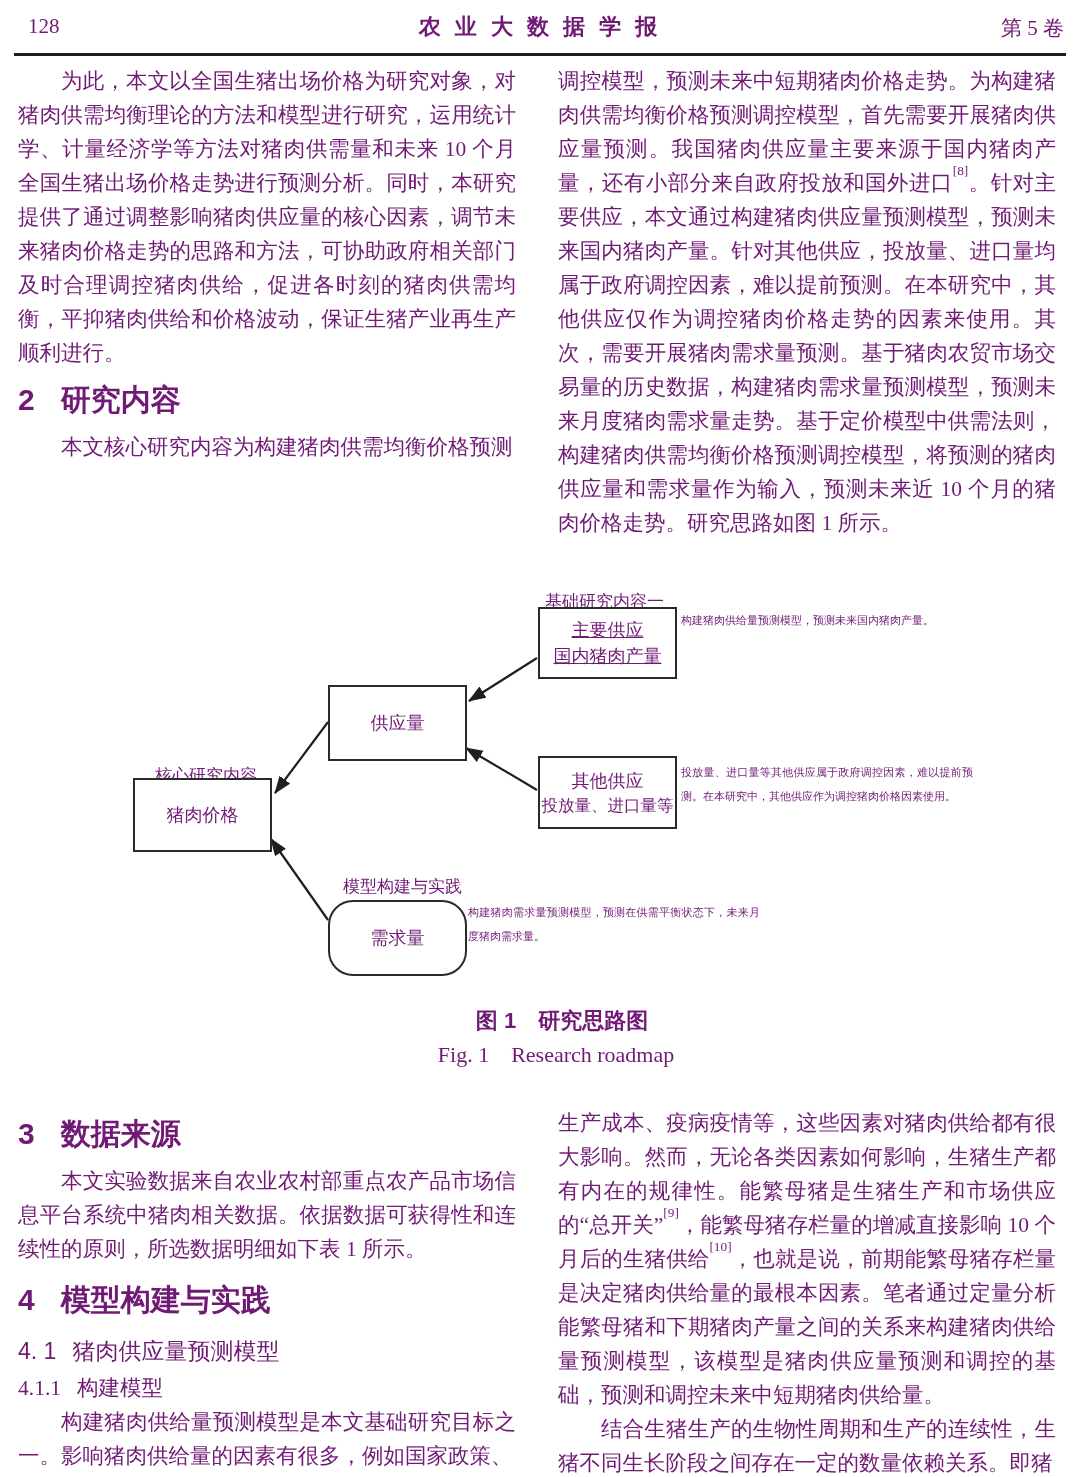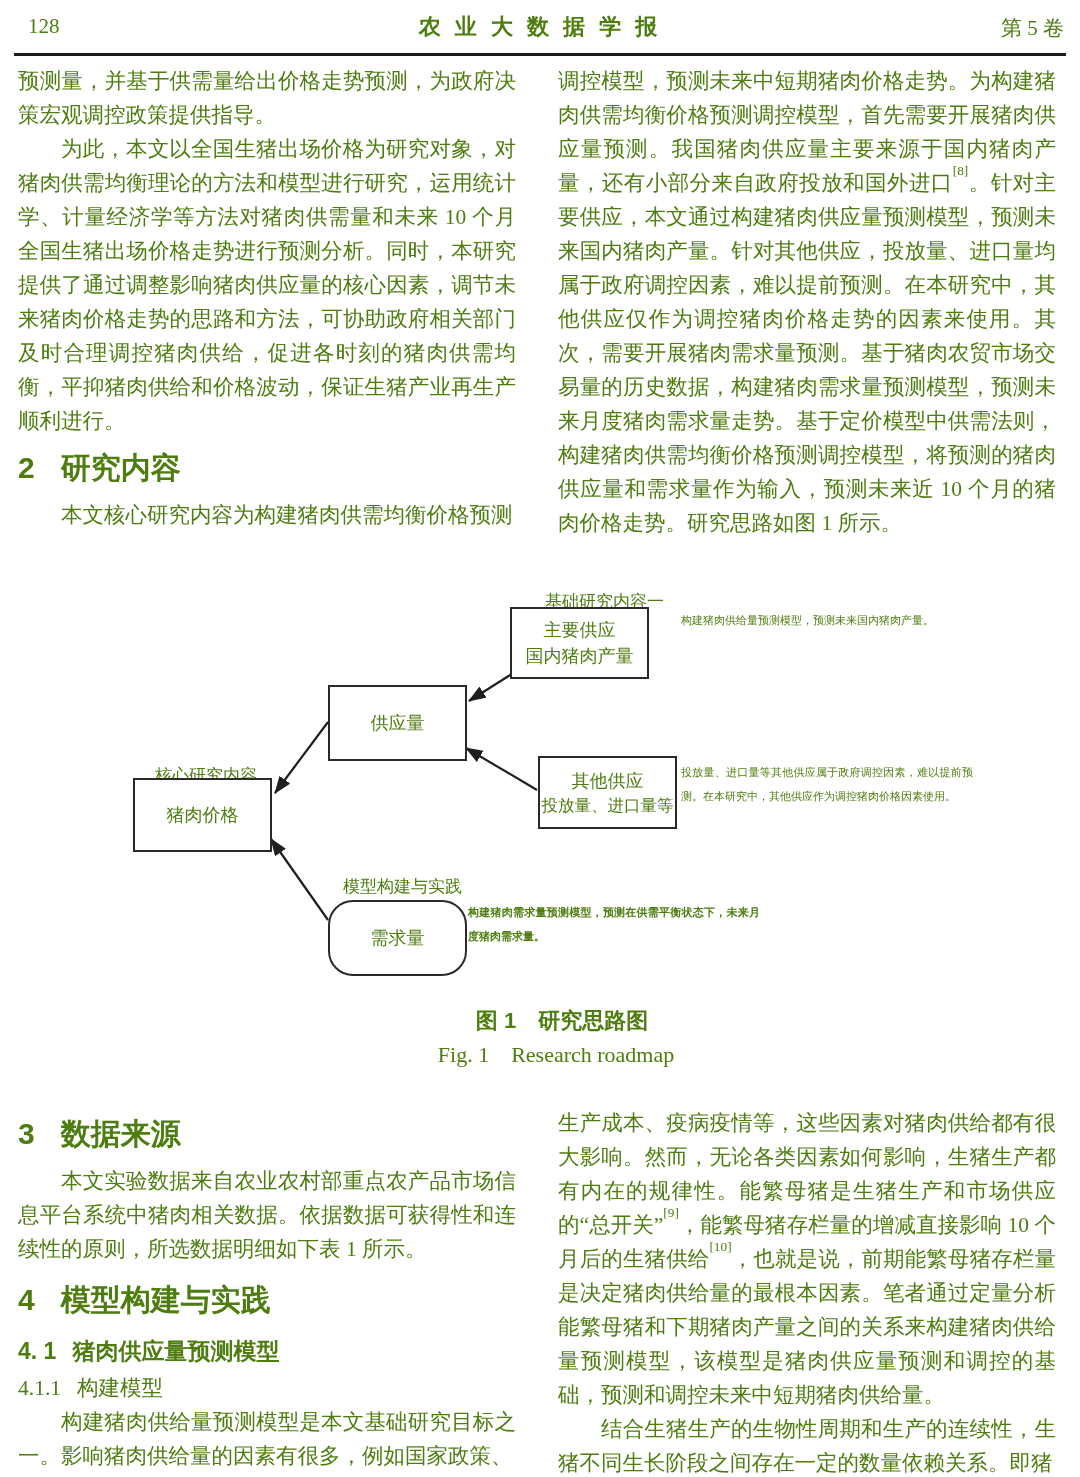--- a/index.html
+++ b/index.html
@@ -1,18 +1,18 @@
 <!DOCTYPE html>
 <html><head>
 <meta charset="utf-8">
 <style>
   html,body{margin:0;padding:0;background:#9a9a9a;}
   #page{
     position:relative;width:1080px;height:1477px;background:#ffffff;
-    color:#4d7c0f;overflow:hidden;
+    color:#701a75;overflow:hidden;
     font-family:"Liberation Serif","DejaVu Serif",serif;
   }
   
   .hdr-pagenum{position:absolute;left:28px;top:14px;font-size:21px;}
   .hdr-title{
     position:absolute;left:0;right:0;top:12px;text-align:center;
     font-family:"Liberation Sans","DejaVu Sans",sans-serif;
     font-weight:700;font-size:22px;letter-spacing:4px;
   }
   .hdr-vol{position:absolute;right:16px;top:14px;font-size:21px;}
@@ -28,21 +28,21 @@
   sup.cite{font-size:0.62em;line-height:0;position:relative;top:-0.55em;}
   
   .sec-heading{
     display:flex;align-items:baseline;gap:26px;
     font-family:"Liberation Sans","DejaVu Sans",sans-serif;
     font-weight:700;font-size:30px;line-height:40px;margin:10px 0 10px 0;
   }
   .sub-heading{
     display:flex;align-items:baseline;gap:16px;
     font-family:"Liberation Sans","DejaVu Sans",sans-serif;
-    font-weight:700;font-size:23px;line-height:30px;margin:16px 0 4px 0;
+    font-weight:400;font-size:23px;line-height:30px;margin:16px 0 4px 0;
   }
   .subsub-heading{
     display:flex;align-items:baseline;gap:16px;
     font-family:"Liberation Serif","DejaVu Serif",serif;
     font-weight:400;font-size:21.5px;line-height:30px;margin:7px 0 2px 0;
   }
   
   #figure{position:absolute;left:0;top:560px;width:1080px;height:460px;}
   #fig-arrows{position:absolute;left:0;top:0;}
   .fig-box{
@@ -65,21 +65,20 @@
 <div id="page">
 
   <div>
     <div class="hdr-pagenum">128</div>
     <div class="hdr-title">农 业 大 数 据 学 报</div>
     <div class="hdr-vol">第 5 卷</div>
     <div class="hdr-rule"></div>
   </div>
 
   <div class="col col-tl">
-    <p class="para no-indent">预测量，并基于供需量给出价格走势预测，为政府决策宏观调控政策提供指导。</p>
     <p class="para">为此，本文以全国生猪出场价格为研究对象，对猪肉供需均衡理论的方法和模型进行研究，运用统计学、计量经济学等方法对猪肉供需量和未来 10 个月全国生猪出场价格走势进行预测分析。同时，本研究提供了通过调整影响猪肉供应量的核心因素，调节未来猪肉价格走势的思路和方法，可协助政府相关部门及时合理调控猪肉供给，促进各时刻的猪肉供需均衡，平抑猪肉供给和价格波动，保证生猪产业再生产顺利进行。</p>
     <div class="sec-heading">
       <span>2</span>
       <span>研究内容</span>
     </div>
     <p class="para">本文核心研究内容为构建猪肉供需均衡价格预测</p>
   </div>
 
   <div class="col col-tr">
     <p class="para no-indent">调控模型，预测未来中短期猪肉价格走势。为构建猪肉供需均衡价格预测调控模型，首先需要开展猪肉供应量预测。我国猪肉供应量主要来源于国内猪肉产量，还有小部分来自政府投放和国外进口<sup class="cite">[8]</sup>。针对主要供应，本文通过构建猪肉供应量预测模型，预测未来国内猪肉产量。针对其他供应，投放量、进口量均属于政府调控因素，难以提前预测。在本研究中，其他供应仅作为调控猪肉价格走势的因素来使用。其次，需要开展猪肉需求量预测。基于猪肉农贸市场交易量的历史数据，构建猪肉需求量预测模型，预测未来月度猪肉需求量走势。基于定价模型中供需法则，构建猪肉供需均衡价格预测调控模型，将预测的猪肉供应量和需求量作为输入，预测未来近 10 个月的猪肉价格走势。研究思路如图 1 所示。</p>
@@ -92,21 +91,21 @@
           <path d="M0,0 L8,3 L0,6 z" fill="#1f1f1f"></path>
         </marker>
       </defs>
       <line x1="537" y1="98" x2="469" y2="141" stroke="#1f1f1f" stroke-width="2.2" marker-end="url(#arr)"></line>
       <line x1="537" y1="230" x2="466" y2="188" stroke="#1f1f1f" stroke-width="2.2" marker-end="url(#arr)"></line>
       <line x1="328" y1="162" x2="275" y2="233" stroke="#1f1f1f" stroke-width="2.2" marker-end="url(#arr)"></line>
       <line x1="328" y1="360" x2="271" y2="279" stroke="#1f1f1f" stroke-width="2.2" marker-end="url(#arr)"></line>
     </svg>
 
     <div class="fig-label" style="left:545px;top:18px;">基础研究内容一</div>
-    <div class="fig-box" style="left:510px;top:47px;width:135px;height:68px;">
+    <div class="fig-box" style="left:538px;top:47px;width:135px;height:68px;text-decoration:underline;">
       <span>主要供应</span>
       <span>国内猪肉产量</span>
     </div>
     <div class="fig-note" style="left:681px;top:48px;">构建猪肉供给量预测模型，预测未来国内猪肉产量。</div>
 
     <div class="fig-box" style="left:328px;top:125px;width:135px;height:72px;">
       <span>供应量</span>
     </div>
 
     <div class="fig-label" style="left:155px;top:192px;">核心研究内容</div>
@@ -117,21 +116,21 @@
 
     <div class="fig-box" style="left:133px;top:218px;width:135px;height:70px;">
       <span>猪肉价格</span>
     </div>
     <div class="fig-note" style="left:681px;top:200px;">投放量、进口量等其他供应属于政府调控因素，难以提前预测。在本研究中，其他供应作为调控猪肉价格因素使用。</div>
 
     <div class="fig-label" style="left:343px;top:303px;">模型构建与实践</div>
     <div class="fig-box" style="left:328px;top:340px;width:135px;height:72px;border-radius:25px;">
       <span>需求量</span>
     </div>
-    <div class="fig-note" style="left:468px;top:340px;font-weight:bold;">构建猪肉需求量预测模型，预测在供需平衡状态下，未来月度猪肉需求量。</div>
+    <div class="fig-note" style="left:468px;top:340px;">构建猪肉需求量预测模型，预测在供需平衡状态下，未来月度猪肉需求量。</div>
   </div>
 
   <div class="fig-caption-zh">图 1　研究思路图</div>
   <div class="fig-caption-en">Fig. 1　Research roadmap</div>
 
   <div class="col col-bl">
     <div class="sec-heading" style="margin-top:8px;">
       <span>3</span>
       <span>数据来源</span>
     </div>

